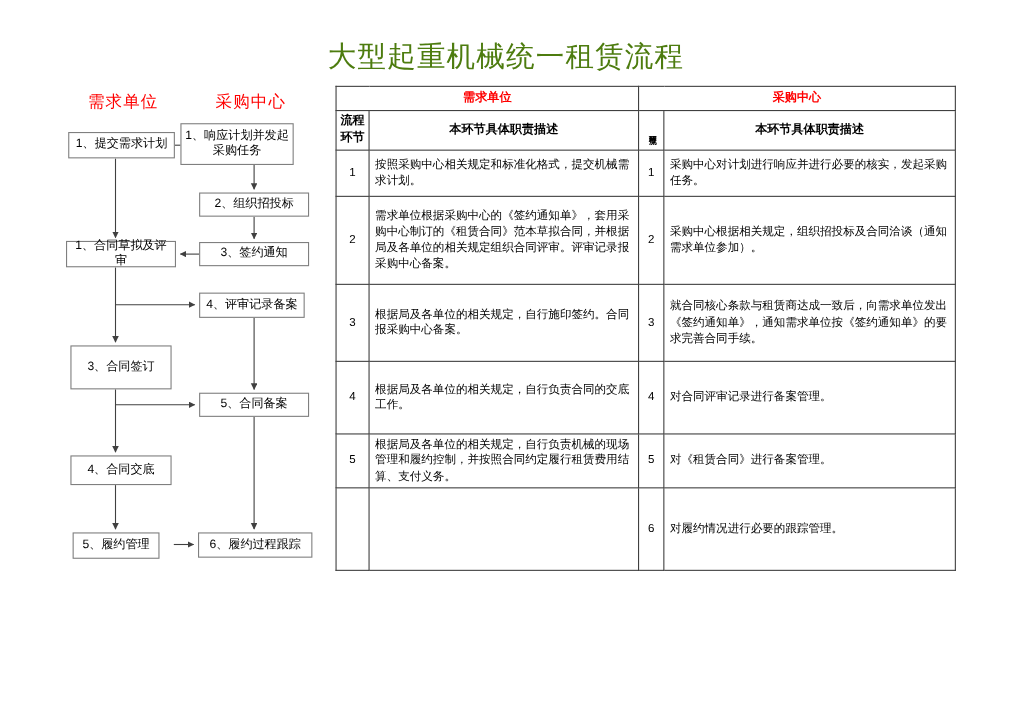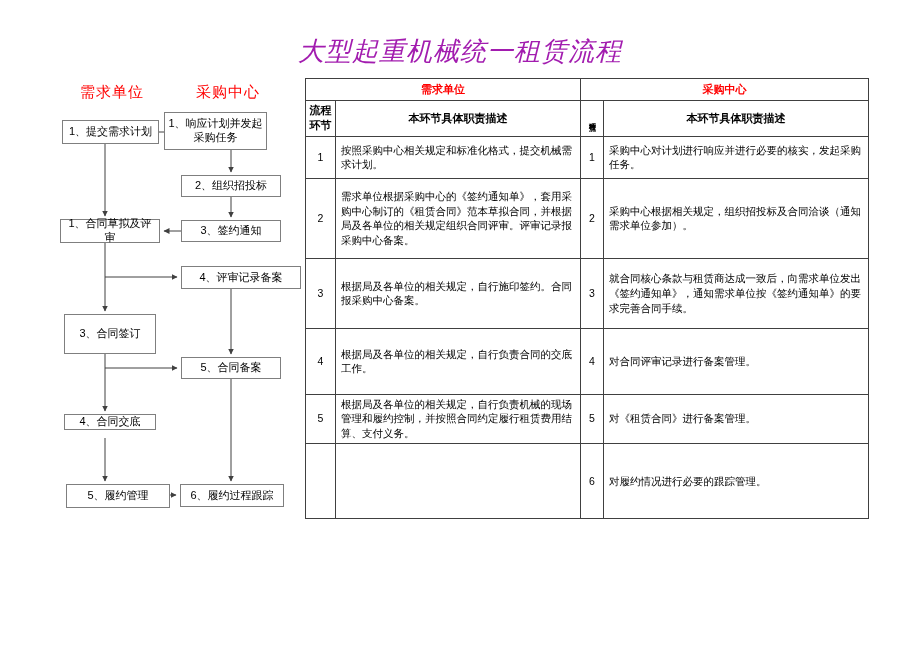--- a/index.html
+++ b/index.html
@@ -10,22 +10,21 @@
     position:relative;
     overflow:hidden;
     color:#000;
   }
   .page-title {
     position:absolute; top:34px; left:0; width:100%;
     text-align:center;
     font-family:"DejaVu Serif", serif;
     font-size:26px;
     letter-spacing:1px;
-    color:#a21caf;
-    font-style:italic;
+    color:#4d7c0f;
   }
   .flow-header {
     position:absolute;
     font-size:15px;
     color:#ff0000;
     letter-spacing:1px;
   }
   .fh-left { left:80px; top:83px; }
   .fh-right { left:196px; top:83px; }
   .fbox {
@@ -35,26 +34,26 @@
     font-size:11px;
     line-height:1.25;
     display:flex; align-items:center; justify-content:center;
     text-align:center;
     padding:1px 3px;
     z-index:2;
   }
   .b-l1{left:62px;top:120px;width:97px;height:24px}
   .b-l2{left:60px;top:219px;width:100px;height:24px}
   .b-l3{left:64px;top:314px;width:92px;height:40px}
-  .b-l4{left:64px;top:414px;width:92px;height:16px}
-  .b-l5{left:66px;top:484px;width:104px;height:24px}
+  .b-l4{left:64px;top:414px;width:92px;height:27px}
+  .b-l5{left:66px;top:484px;width:79px;height:24px}
   .b-r1{left:164px;top:112px;width:103px;height:38px}
   .b-r2{left:181px;top:175px;width:100px;height:22px}
   .b-r3{left:181px;top:220px;width:100px;height:22px}
-  .b-r4{left:181px;top:266px;width:120px;height:23px}
+  .b-r4{left:181px;top:266px;width:96px;height:23px}
   .b-r5{left:181px;top:357px;width:100px;height:22px}
   .b-r6{left:180px;top:484px;width:104px;height:23px}
   svg.arrows {
     position:absolute; left:0; top:0; width:920px; height:651px;
     z-index:1; pointer-events:none;
   }
   table.proc {
     position:absolute; left:305px; top:78px;
     width:563px;
     border-collapse:collapse;

